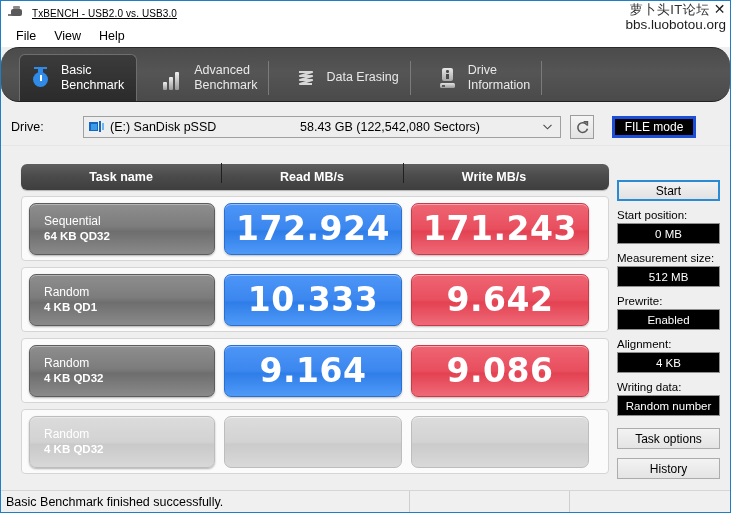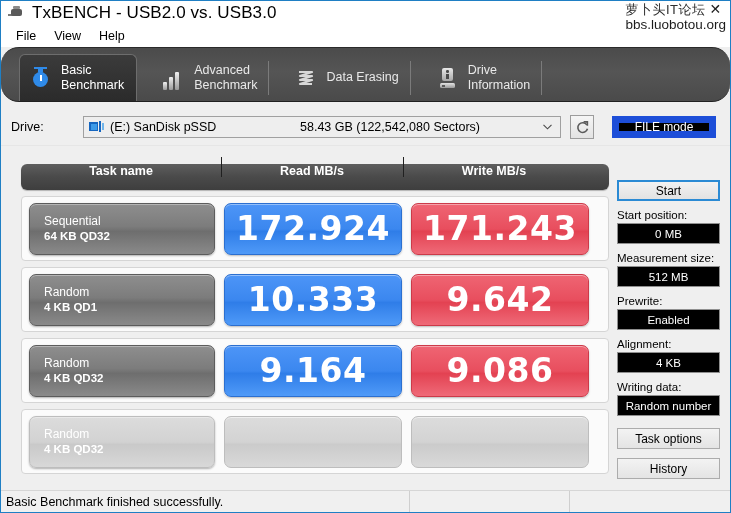--- a/index.html
+++ b/index.html
@@ -50,29 +50,31 @@
     background: #8a8a8a;
     border-radius: 1px;
   }
   .title-icon .plug-cord {
     position: absolute;
     left: 0px; top: 9px;
     width: 5px; height: 2px;
     background: #7a7a7a;
   }
   .title-text {
-    font-size: 17px;
+    font-size: 10px;
     color: #000;
     letter-spacing: 0.1px;
+    text-decoration: underline;
   }
 
   
   .watermark {
     position: absolute;
     right: 4px; top: 1px;
+    text-align: right;
     color: #3c3c3c;
     z-index: 40;
     line-height: 1.05;
     pointer-events: none;
   }
   .watermark .wm-line1 {
     font-size: 13px;
     color: #2e2e2e;
     letter-spacing: 0.5px;
     white-space: nowrap;
@@ -316,24 +318,24 @@
     background: linear-gradient(to bottom, #f5f5f5, #e3e3e3);
     border: 1px solid #9c9c9c;
     box-sizing: border-box;
     display: flex;
     align-items: center;
     justify-content: center;
     flex: none;
     cursor: default;
   }
   .file-mode-btn {
-    width: 104px; height: 22px;
+    width: 84px; height: 22px;
     margin-left: 18px;
     background: #000000;
-    border: 7px solid #1d4ed8;
+    border: 3px solid #1d4ed8;
     box-sizing: border-box;
     color: #ffffff;
     font-size: 12px;
     display: flex;
     align-items: center;
     justify-content: center;
     flex: none;
     cursor: default;
   }
 
@@ -341,21 +343,21 @@
   .results {
     position: absolute;
     left: 20px; top: 163px;
     width: 588px;
   }
   .res-header {
     height: 26px;
     background: linear-gradient(to bottom, #5e5e5e 0%, #4a4a4a 50%, #3e3e3e 100%);
     border-radius: 6px;
     display: flex;
-    align-items: flex-start;
+    align-items: center;
     box-shadow: 0 1px 1px rgba(0,0,0,0.25);
   }
   .res-header .rh-cell {
     font-size: 12.5px;
     font-weight: bold;
     color: #ffffff;
     text-align: center;
     position: relative;
   }
   .res-header .rh-cell.c1 { width: 200px; }

